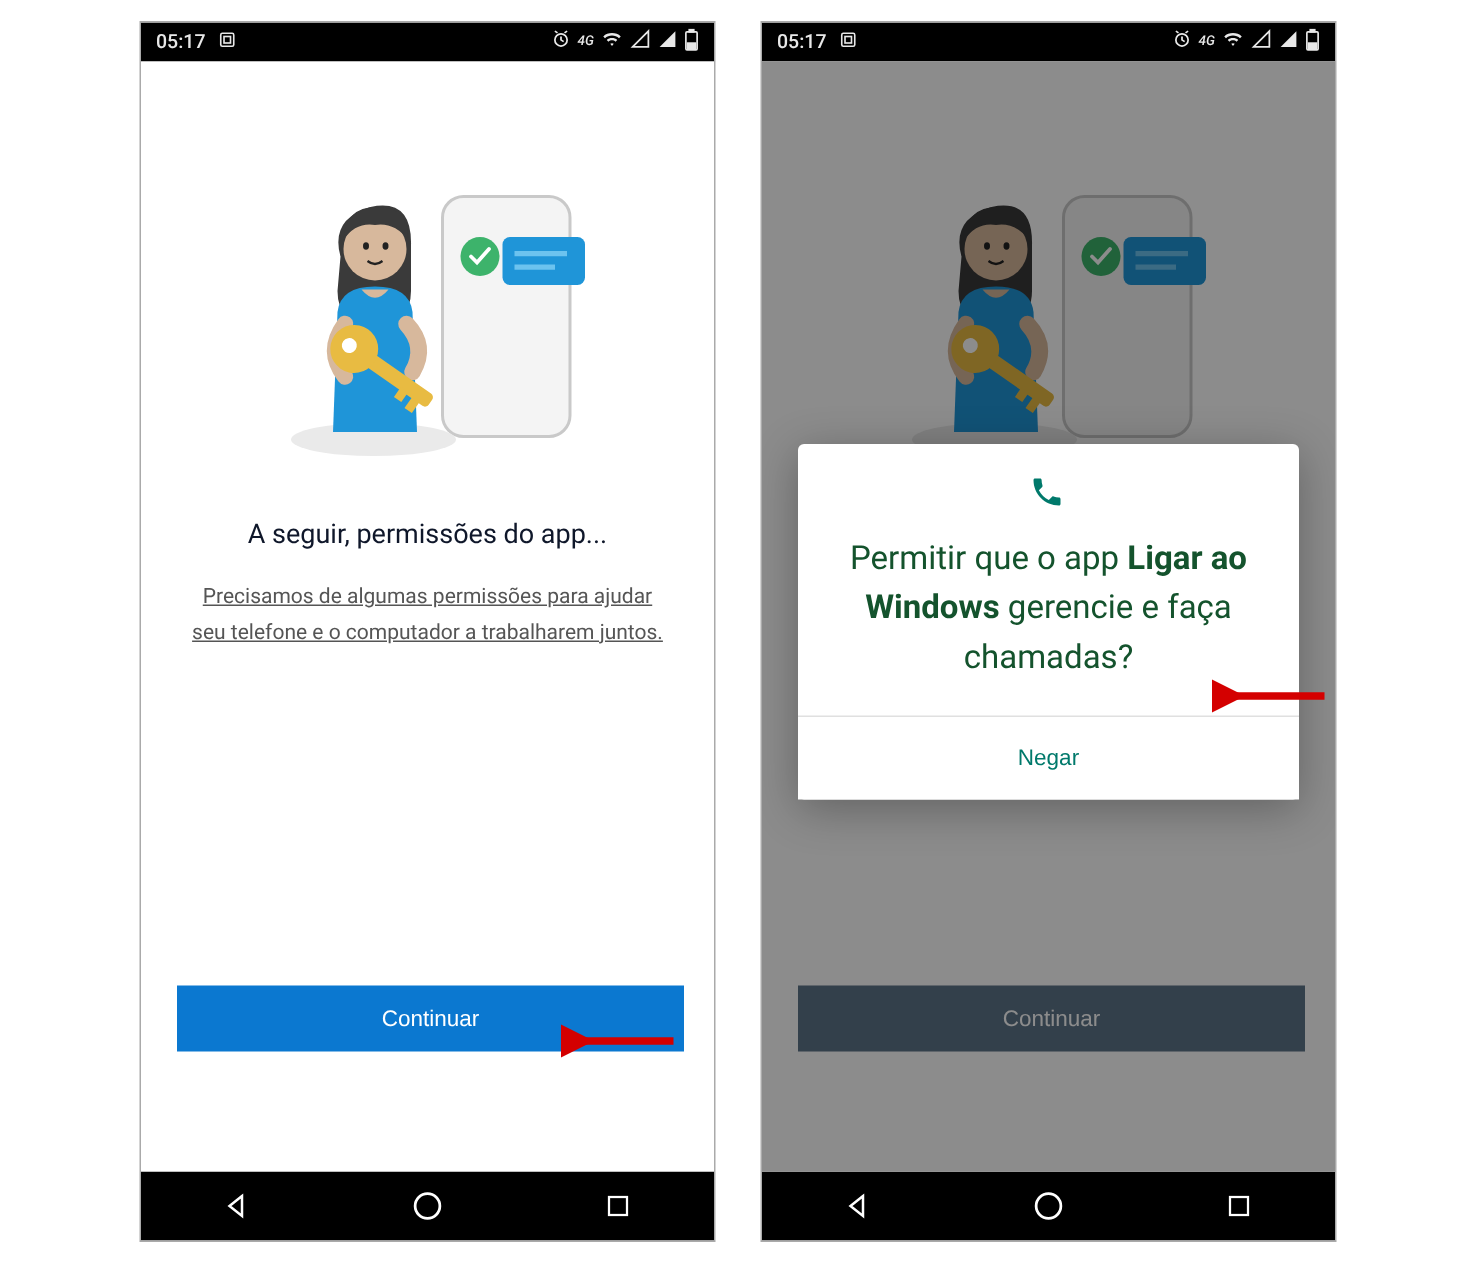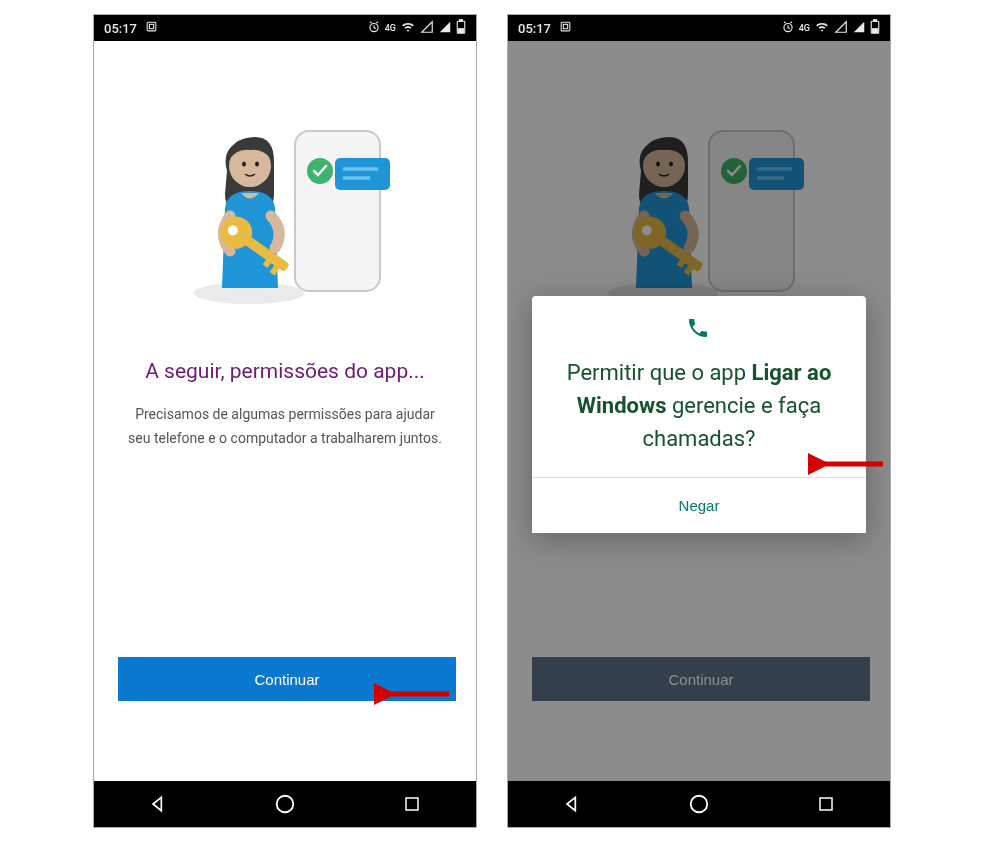--- a/index.html
+++ b/index.html
@@ -27,21 +27,21 @@
     background: #000;
     color: #e8e8e8;
     display: flex;
     align-items: center;
     justify-content: space-between;
     padding: 0 10px;
     font-size: 13px;
     font-weight: 500;
   }
   .status-left { display: flex; align-items: center; gap: 8px; }
-  .status-right { display: flex; align-items: center; gap: 4px; }
+  .status-right { display: flex; align-items: center; gap: 4px; font-style: italic; }
   .status-right svg, .status-right span.emoji { display: inline-block; }
   .content {
     flex: 1;
     position: relative;
     display: flex;
     flex-direction: column;
     align-items: center;
     padding: 0 30px;
     background: #fff;
   }
@@ -52,33 +52,34 @@
     background: rgba(0,0,0,0.45);
     z-index: 5;
   }
   .illustration {
     margin-top: 75px;
     width: 220px;
     height: 200px;
     position: relative;
   }
   .title {
-    margin-top: 43px;
-    font-size: 21px;
+    margin-top: 30px;
+    font-size: 18px;
     font-weight: 400;
-    color: #701a75;
+    color: #0f172a;
     text-align: center;
   }
   .desc {
     margin-top: 20px;
     font-size: 14px;
     color: #555;
     text-align: center;
     line-height: 1.7;
     max-width: 380px;
+    text-decoration: underline;
   }
   .btn-primary {
     position: absolute;
     bottom: 80px;
     left: 24px;
     right: 20px;
     height: 44px;
     background: #0b78d0;
     color: #fff;
     border: none;

